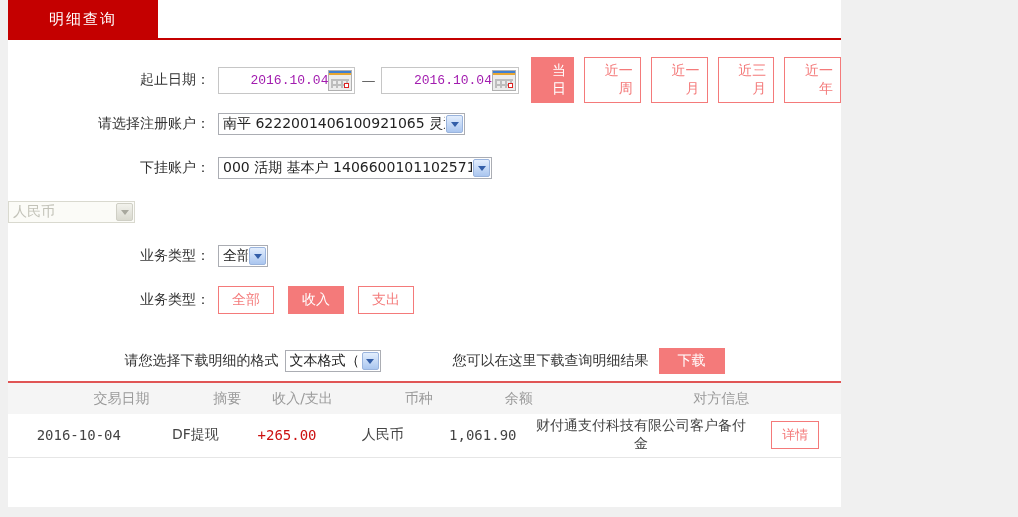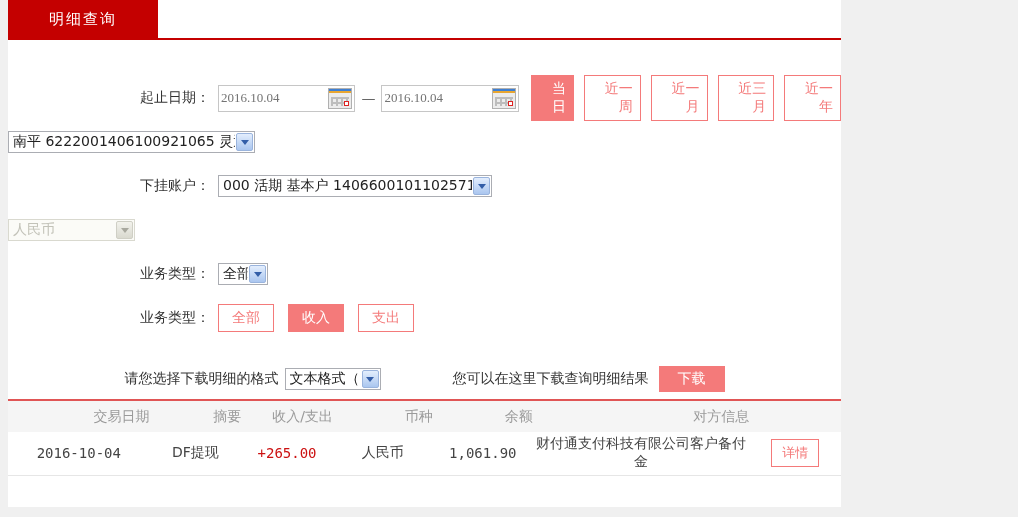--- a/index.html
+++ b/index.html
@@ -12,27 +12,27 @@
   }
   .frame { position:absolute; left:8px; top:0; width:833px; height:509px; }
 
   
   .tabbar { background:#fff; border-bottom:2px solid #c40000; height:40px; display:flex; }
   .tab { background:#c40000; color:#fff; width:150px; display:flex; align-items:center; justify-content:center; font-size:15px; letter-spacing:2px; cursor:pointer; }
 
   
   .content { background:#fff; height:467px; position:relative; }
 
-  .form { padding-top:36px; }
+  .form { padding-top:18px; }
   .form-row { display:flex; align-items:center; height:44px; }
   .form-label { width:210px; text-align:right; padding-right:8px; color:#333; flex:0 0 210px; }
 
   
   .date-box { display:inline-flex; align-items:center; border:1px solid #c6c6c6; background:#fff; height:27px; width:140px; padding:2px; }
-  .date-box input { border:none; outline:none; flex:1; width:90px; text-align:left; font-family:Liberation Serif, serif; font-size:13px; color:#737373; }
+  .date-box input { border:none; outline:none; flex:1; width:90px; text-align:right; font-family:Liberation Mono, monospace; font-size:13px; color:#a21caf; }
   .cal-icon { width:24px; height:21px; border:1px solid #b0b0b0; background:#ececec; position:relative; flex:0 0 24px; cursor:pointer; }
   .cal-icon .bar { position:absolute; top:0; left:0; right:0; height:4px; background:#3f7fd2; border-bottom:2px solid #e8a631; }
   .cal-icon .grid { position:absolute; top:8px; left:2px; right:2px; bottom:2px;
      background-image:repeating-linear-gradient(to right,#bdbdbd 0 2px,transparent 2px 5px),
                       repeating-linear-gradient(to bottom,#bdbdbd 0 2px,transparent 2px 5px); }
   .cal-icon .dot { position:absolute; right:2px; bottom:2px; width:5px; height:5px; background:#fff; border:1px solid #d22; }
   .dash { margin:0 6px; color:#666; }
 
   
   .range-btns { display:flex; align-items:center; margin-left:12px; gap:10px; }
@@ -113,20 +113,21 @@
         <div class="range-btns">
           <button class="pill filled">当日</button>
           <button class="pill">近一周</button>
           <button class="pill">近一月</button>
           <button class="pill">近三月</button>
           <button class="pill">近一年</button>
         </div>
       </div>
 
       <div class="form-row">
+        <div class="form-label">请选择注册账户：</div>
         <div class="xp-select w-reg">
           <span class="val">南平 6222001406100921065 灵通卡</span>
           <span class="xp-arrow">
               <span class="tri"></span>
             </span>
         </div>
       </div>
 
       <div class="form-row">
         <div class="form-label">下挂账户：</div>

